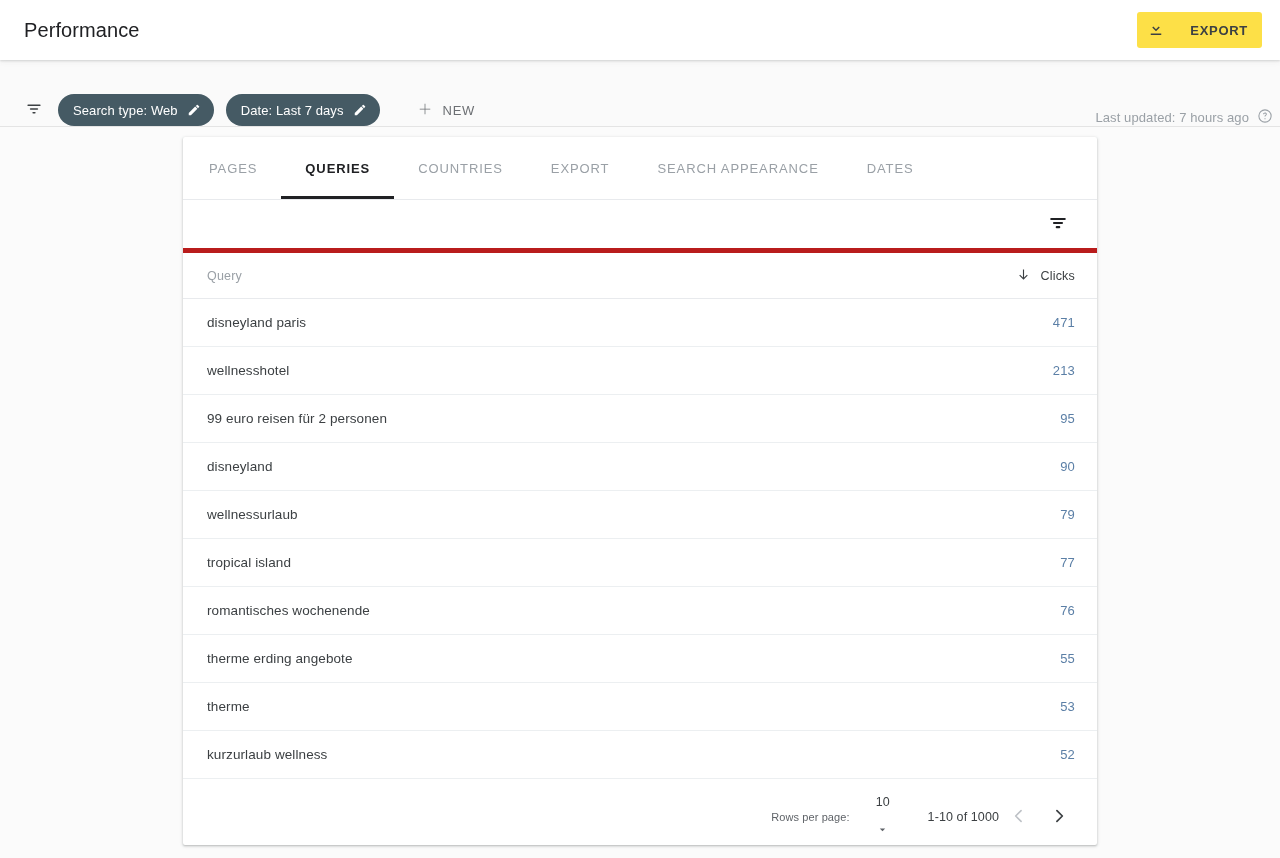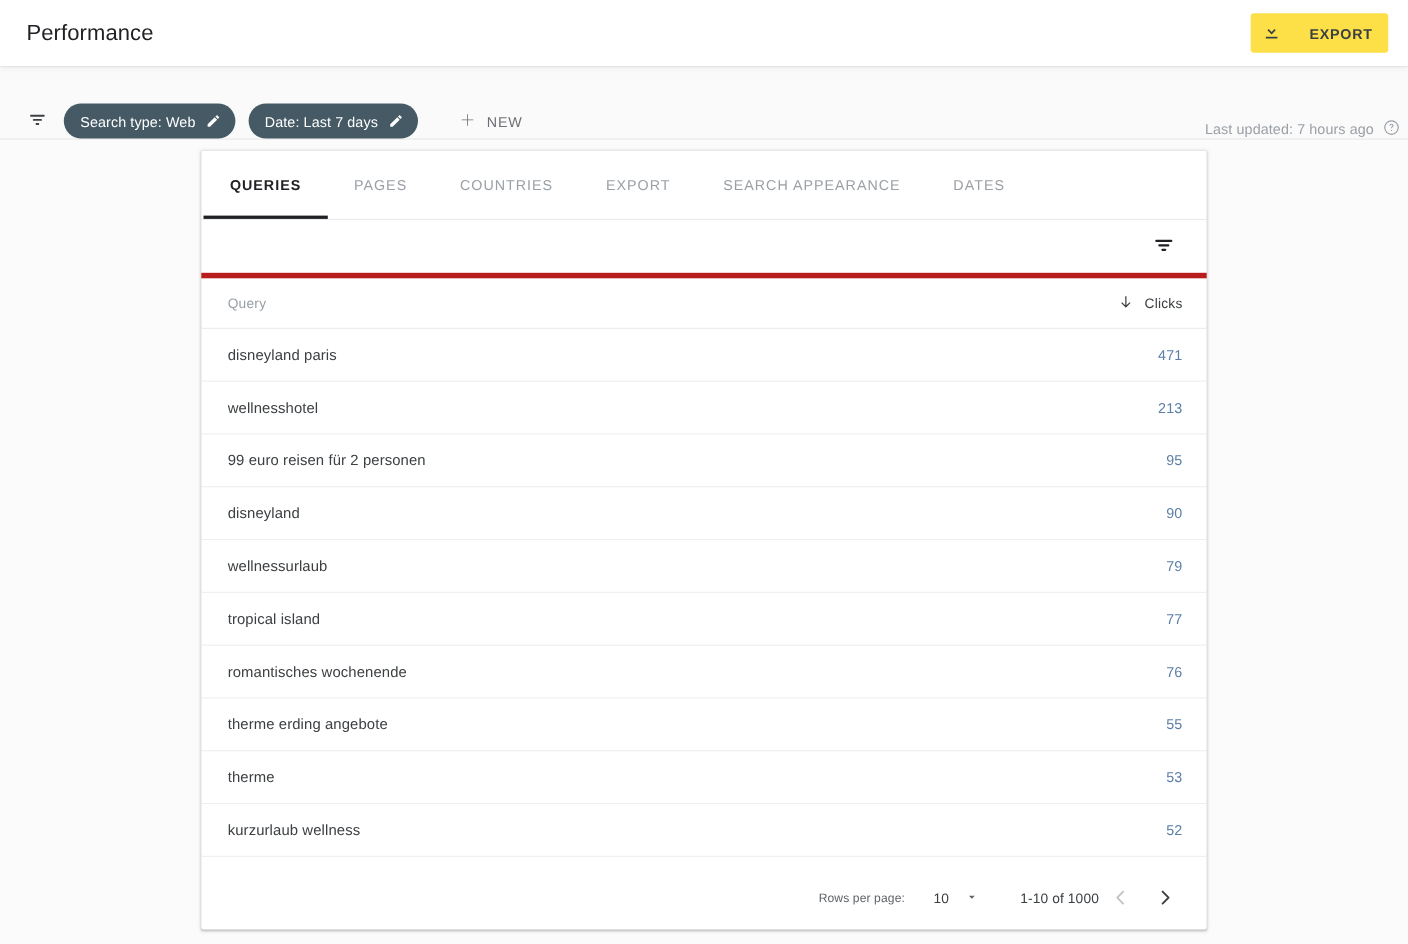--- a/index.html
+++ b/index.html
@@ -270,20 +270,21 @@
     gap: 14px;
     margin-left: 18px;
     padding: 4px 6px 4px 8px;
     border-radius: 3px;
     cursor: pointer;
     border: none;
     background: transparent;
     font-family: inherit;
     font-size: 12.5px;
     color: #3c4043;
+    flex-direction: column;
   }
   .range-label {
     font-size: 12.5px;
     color: #3c4043;
     letter-spacing: 0.1px;
     margin-left: 32px;
   }
   .page-btn {
     width: 40px; height: 40px;
     display: flex; align-items: center; justify-content: center;
@@ -359,25 +360,25 @@
         </svg>
       </span>
     </button>
   </div>
 </div>
 
 <main class="main">
   <section class="card">
 
     <nav class="tabs">
+      <button class="tab">
+          <span>PAGES</span>
+        </button>
       <button class="tab active">
           <span>QUERIES</span>
-        </button>
-      <button class="tab">
-          <span>PAGES</span>
         </button>
       <button class="tab">
           <span>COUNTRIES</span>
         </button>
       <button class="tab">
           <span>EXPORT</span>
         </button>
       <button class="tab">
           <span>SEARCH APPEARANCE</span>
         </button>

